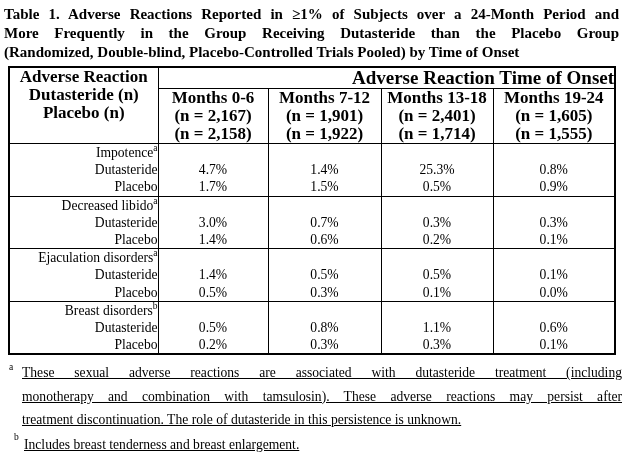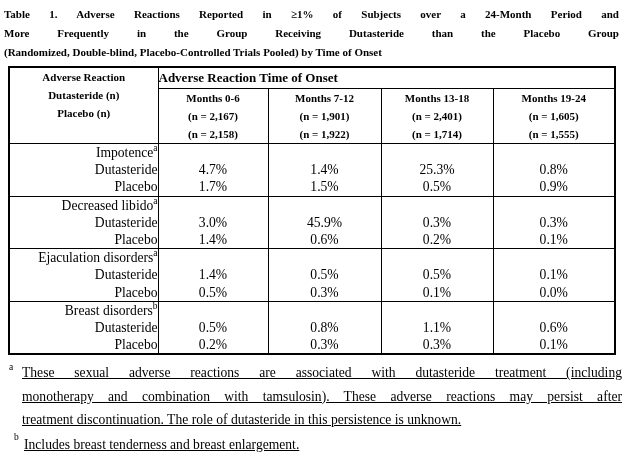--- a/index.html
+++ b/index.html
@@ -8,21 +8,21 @@
     background: #ffffff;
     color: #000000;
     font-family: "Liberation Serif", "DejaVu Serif", serif;
     overflow: hidden;
   }
   .page { padding: 5px 4px 0 4px; width: 623px; }
 
   
   .title-line {
     font-weight: bold;
-    font-size: 11px;
+    font-size: 15px;
     line-height: 19px;
     width: 615px;
     white-space: nowrap;
   }
   .title-line.justify {
     white-space: normal;
     text-align: justify;
     text-align-last: justify;
   }
 
@@ -30,26 +30,26 @@
   table.rxn-table {
     border-collapse: collapse;
     table-layout: fixed;
     width: 606px;
     margin: 4px 0 0 4px;
     border: 2px solid #000;
   }
   table.rxn-table td { border: 1px solid #000; vertical-align: top; padding: 0; }
 
   .hdr-span {
-    font-weight: bold; text-align: left;
-    font-size: 13px; line-height: 20px; height: 20px;
+    font-weight: bold; text-align: right;
+    font-size: 19px; line-height: 20px; height: 20px;
   }
   .hdr-corner { text-align: center; font-weight: bold; padding-top: 2px; }
   .hdr-corner .hln, .hdr-month .hln {
-    font-size: 11px; font-weight: bold; line-height: 18px; text-align: center;
+    font-size: 17px; font-weight: bold; line-height: 18px; text-align: center;
   }
   .hdr-month { padding: 2px 0 4px 0; }
 
   .ln { height: 17.2px; line-height: 17.2px; font-size: 13.6px; overflow: hidden; text-align: right; }
   .ln.name { padding-left: 3px; }
   .ln.name sup { font-size: 9.5px; line-height: 0; }
   .ln.sub  { padding-left: 4px; }
   .ln.val  { text-align: center; }
 
   
@@ -153,21 +153,21 @@
           <div class="ln sub">Dutasteride</div>
           <div class="ln sub">Placebo</div>
         </td>
         <td>
             <div class="ln"></div>
             <div class="ln val">3.0%</div>
             <div class="ln val">1.4%</div>
           </td>
         <td>
             <div class="ln"></div>
-            <div class="ln val">45.9%</div>
+            <div class="ln val">0.7%</div>
             <div class="ln val">0.6%</div>
           </td>
         <td>
             <div class="ln"></div>
             <div class="ln val">0.3%</div>
             <div class="ln val">0.2%</div>
           </td>
         <td>
             <div class="ln"></div>
             <div class="ln val">0.3%</div>

